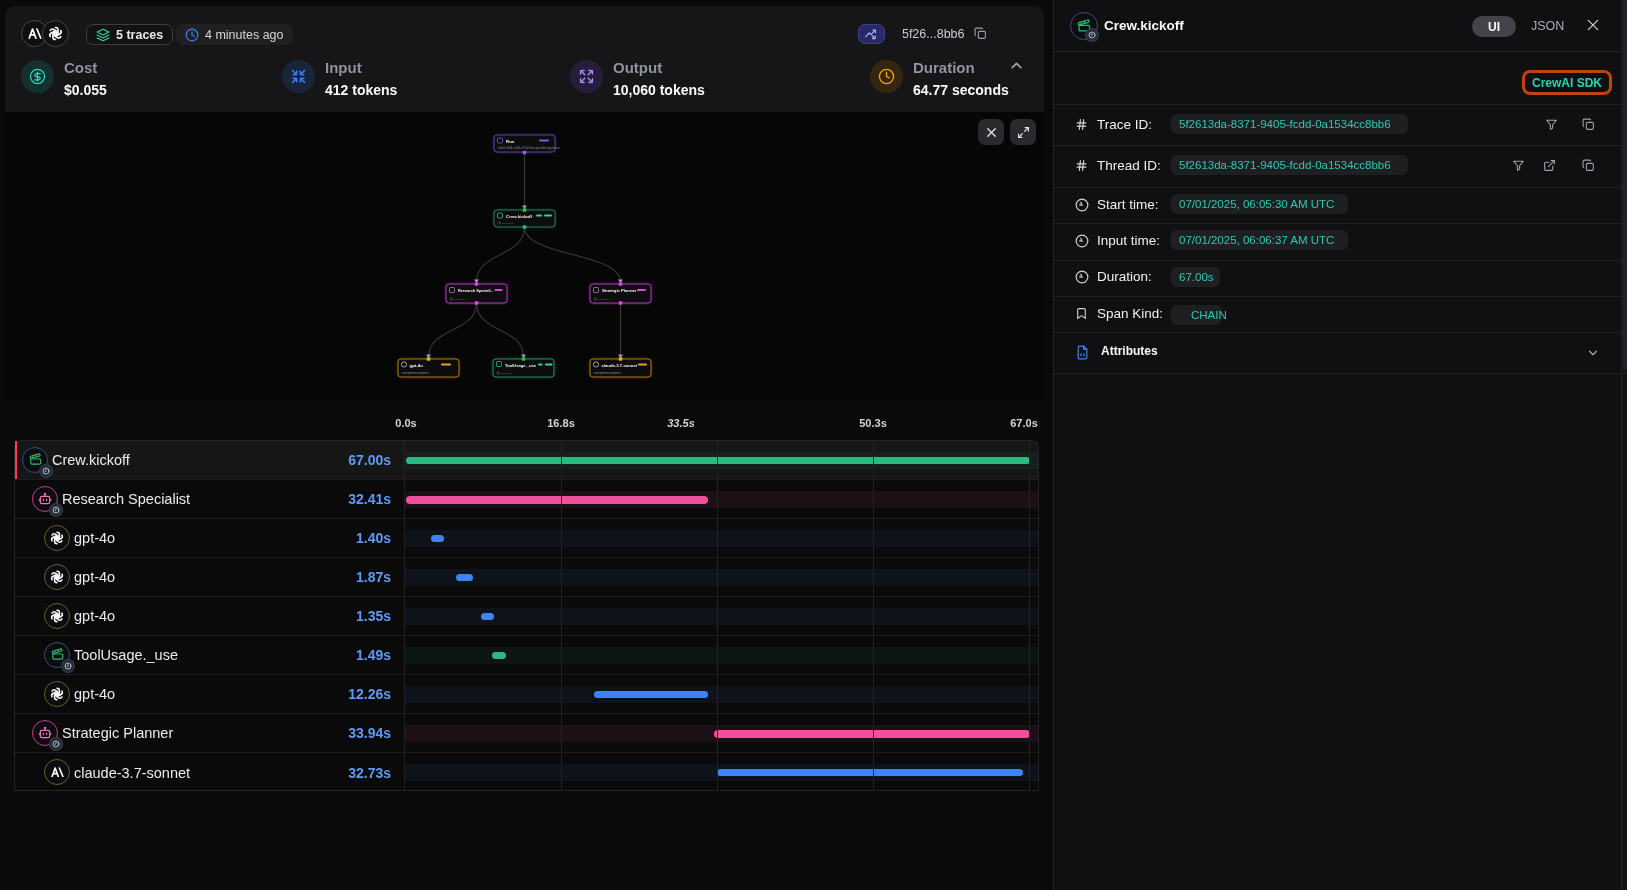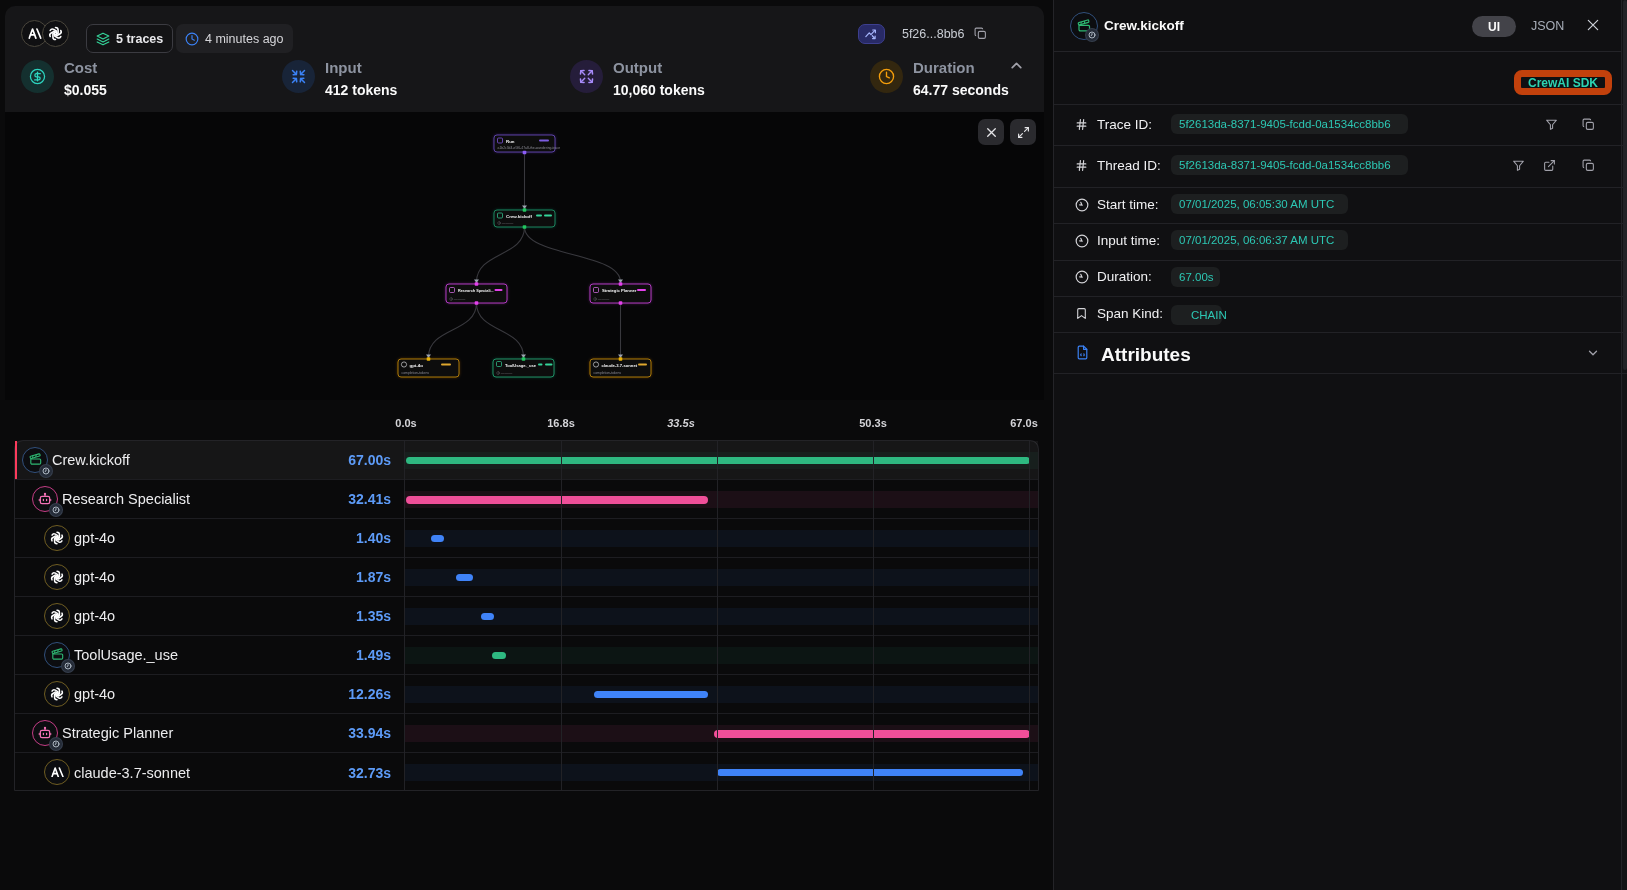--- a/index.html
+++ b/index.html
@@ -5,21 +5,21 @@
 * { margin:0; padding:0; box-sizing:border-box; }
 html,body { width:1627px; height:890px; background:#0a0a0b; font-family:"Liberation Sans",sans-serif; overflow:hidden; -webkit-font-smoothing:antialiased; }
 #app { position:relative; width:1627px; height:890px; opacity:0.999; }
 #left { position:absolute; left:0; top:0; width:1053px; height:890px; background:#0a0a0b; }
 #right { position:absolute; left:1053px; top:0; width:574px; height:890px; background:#101012; border-left:1px solid #242428; }
 
 
 #topcard { position:absolute; left:5px; top:6px; width:1039px; height:106px; background:#161618; border-radius:10px 10px 0 0; }
 #hdrrow { position:absolute; left:0; top:0; width:100%; height:50px; }
 .avatar { position:absolute; top:14px; width:27px; height:27px; border-radius:50%; background:#101012; border:1px solid #4a463c; display:flex; align-items:center; justify-content:center; }
-.pill { position:absolute; top:18px; height:29px; display:flex; align-items:center; gap:6px; border-radius:7px; padding:0 9px; font-size:12.5px; color:#e7e7ea; font-weight:700; }
+.pill { position:absolute; top:18px; height:21px; display:flex; align-items:center; gap:6px; border-radius:7px; padding:0 9px; font-size:12.5px; color:#e7e7ea; font-weight:700; }
 #pill-traces { left:81px; border:1px solid #3b3b41; background:#131315; }
 #pill-ago { left:171px; background:#202023; color:#d6d6da; font-weight:400; font-size:12.5px; }
 #hdr-right { position:absolute; right:57.5px; top:17.5px; display:flex; align-items:center; }
 #purplebox { width:27px; height:20px; background:#282a66; border:1px solid #3d3f8f; border-radius:7px; display:flex; align-items:center; justify-content:center; }
 #traceid-top { margin-left:17px; color:#c9cdd4; font-size:12.5px; }
 #copy-top { margin-left:9px; }
 
 
 .stat { position:absolute; top:54px; display:flex; }
 .statcirc { width:33px; height:33px; border-radius:50%; display:flex; align-items:center; justify-content:center; }
@@ -50,21 +50,21 @@
 .badge { position:absolute; right:-4px; bottom:-4px; width:14px; height:14px; border-radius:50%; background:#252c38; border:1px solid #46506280; display:flex; align-items:center; justify-content:center; }
 #gridlines { position:absolute; left:14px; top:441px; width:1025px; height:349px; pointer-events:none; }
 .gline { position:absolute; top:0; width:1px; height:100%; background:#222226; }
 
 
 #rp-header { position:absolute; left:0; top:0; width:100%; height:52px; border-bottom:1px solid #242428; }
 #rp-title { position:absolute; left:50px; top:18px; font-size:13.5px; font-weight:700; color:#fafafa; }
 #rp-ui { position:absolute; left:418px; top:16px; width:44px; height:21px; background:#434349; border-radius:11px; color:#fafafa; font-size:12px; font-weight:700; display:flex; align-items:center; justify-content:center; }
 #rp-json { position:absolute; left:477px; top:19px; font-size:12.5px; color:#a7adb8; }
 #rp-x { position:absolute; left:531px; top:17px; }
-#sdkbtn { position:absolute; right:15px; top:70px; height:25px; padding:0 7px; border:7px solid #c2410c; border-radius:8px; color:#2cd3b2; font-size:12px; font-weight:700; display:flex; align-items:center; }
+#sdkbtn { position:absolute; right:15px; top:70px; height:25px; padding:0 7px; border:3px solid #c2410c; border-radius:8px; color:#2cd3b2; font-size:12px; font-weight:700; display:flex; align-items:center; }
 .rp-div { position:absolute; left:0; width:100%; height:1px; background:#222226; z-index:3; }
 .rp-row { position:absolute; left:0; width:100%; }
 .rp-ic { position:absolute; left:21px; }
 .rp-label { position:absolute; left:43px; font-size:13.5px; color:#f0f0f2; }
 .chip { position:absolute; left:117px; background:#1d1f20; border-radius:6px; height:20px; display:flex; align-items:center; padding:0 8px; font-size:11.5px; color:#2cc8b4; white-space:nowrap; }
 .rowicons { position:absolute; display:flex; gap:10px; }
 #rp-scroll { position:absolute; right:0; top:0; width:6px; height:890px; background:#131315; border-left:1px solid #222226; z-index:1; }
 #rp-thumb { position:absolute; left:1px; top:0; width:4px; height:370px; background:#232327; border-radius:2px; }
 </style>
 </head>
@@ -633,21 +633,21 @@
     <div class="rp-label" style="top:10px;">Span Kind:</div>
     <div class="chip" style="top:9px; width:51px;padding-left:20px;">CHAIN</div>
   </div>
 
   <div class="rp-row" style="top:332.2px; height:40px;">
     <svg class="rp-ic" style="top:13px; left:22px;" width="13" height="15" viewBox="0 0 24 28" fill="none" stroke="#3b82f6" stroke-width="2.2" stroke-linejoin="round" stroke-linecap="round">
           <path d="M14 2H6a2 2 0 0 0-2 2v20a2 2 0 0 0 2 2h12a2 2 0 0 0 2-2V8z"></path>
           <path d="M14 2v6h6"></path>
           <path d="M9.5 16.5c-1 1-1 2.5 0 3.5M14.5 16.5c1 1 1 2.5 0 3.5"></path>
         </svg>
-    <div class="rp-label" style="top:12px; left:47px; font-weight:700; color:#fafafa; font-size:19px;">Attributes</div>
+    <div class="rp-label" style="top:12px; left:47px; font-weight:700; color:#fafafa; font-size:12px;">Attributes</div>
     <svg style="position:absolute; right:27px; top:14px;" width="14" height="14" viewBox="0 0 24 24" fill="none" stroke="#a1a1aa" stroke-width="2.2" stroke-linecap="round" stroke-linejoin="round">
           <path d="M6 9l6 6 6-6"></path>
         </svg>
   </div>
   <div id="rp-scroll">
         <div id="rp-thumb"></div>
       </div>
 </div>
 </div>
 

